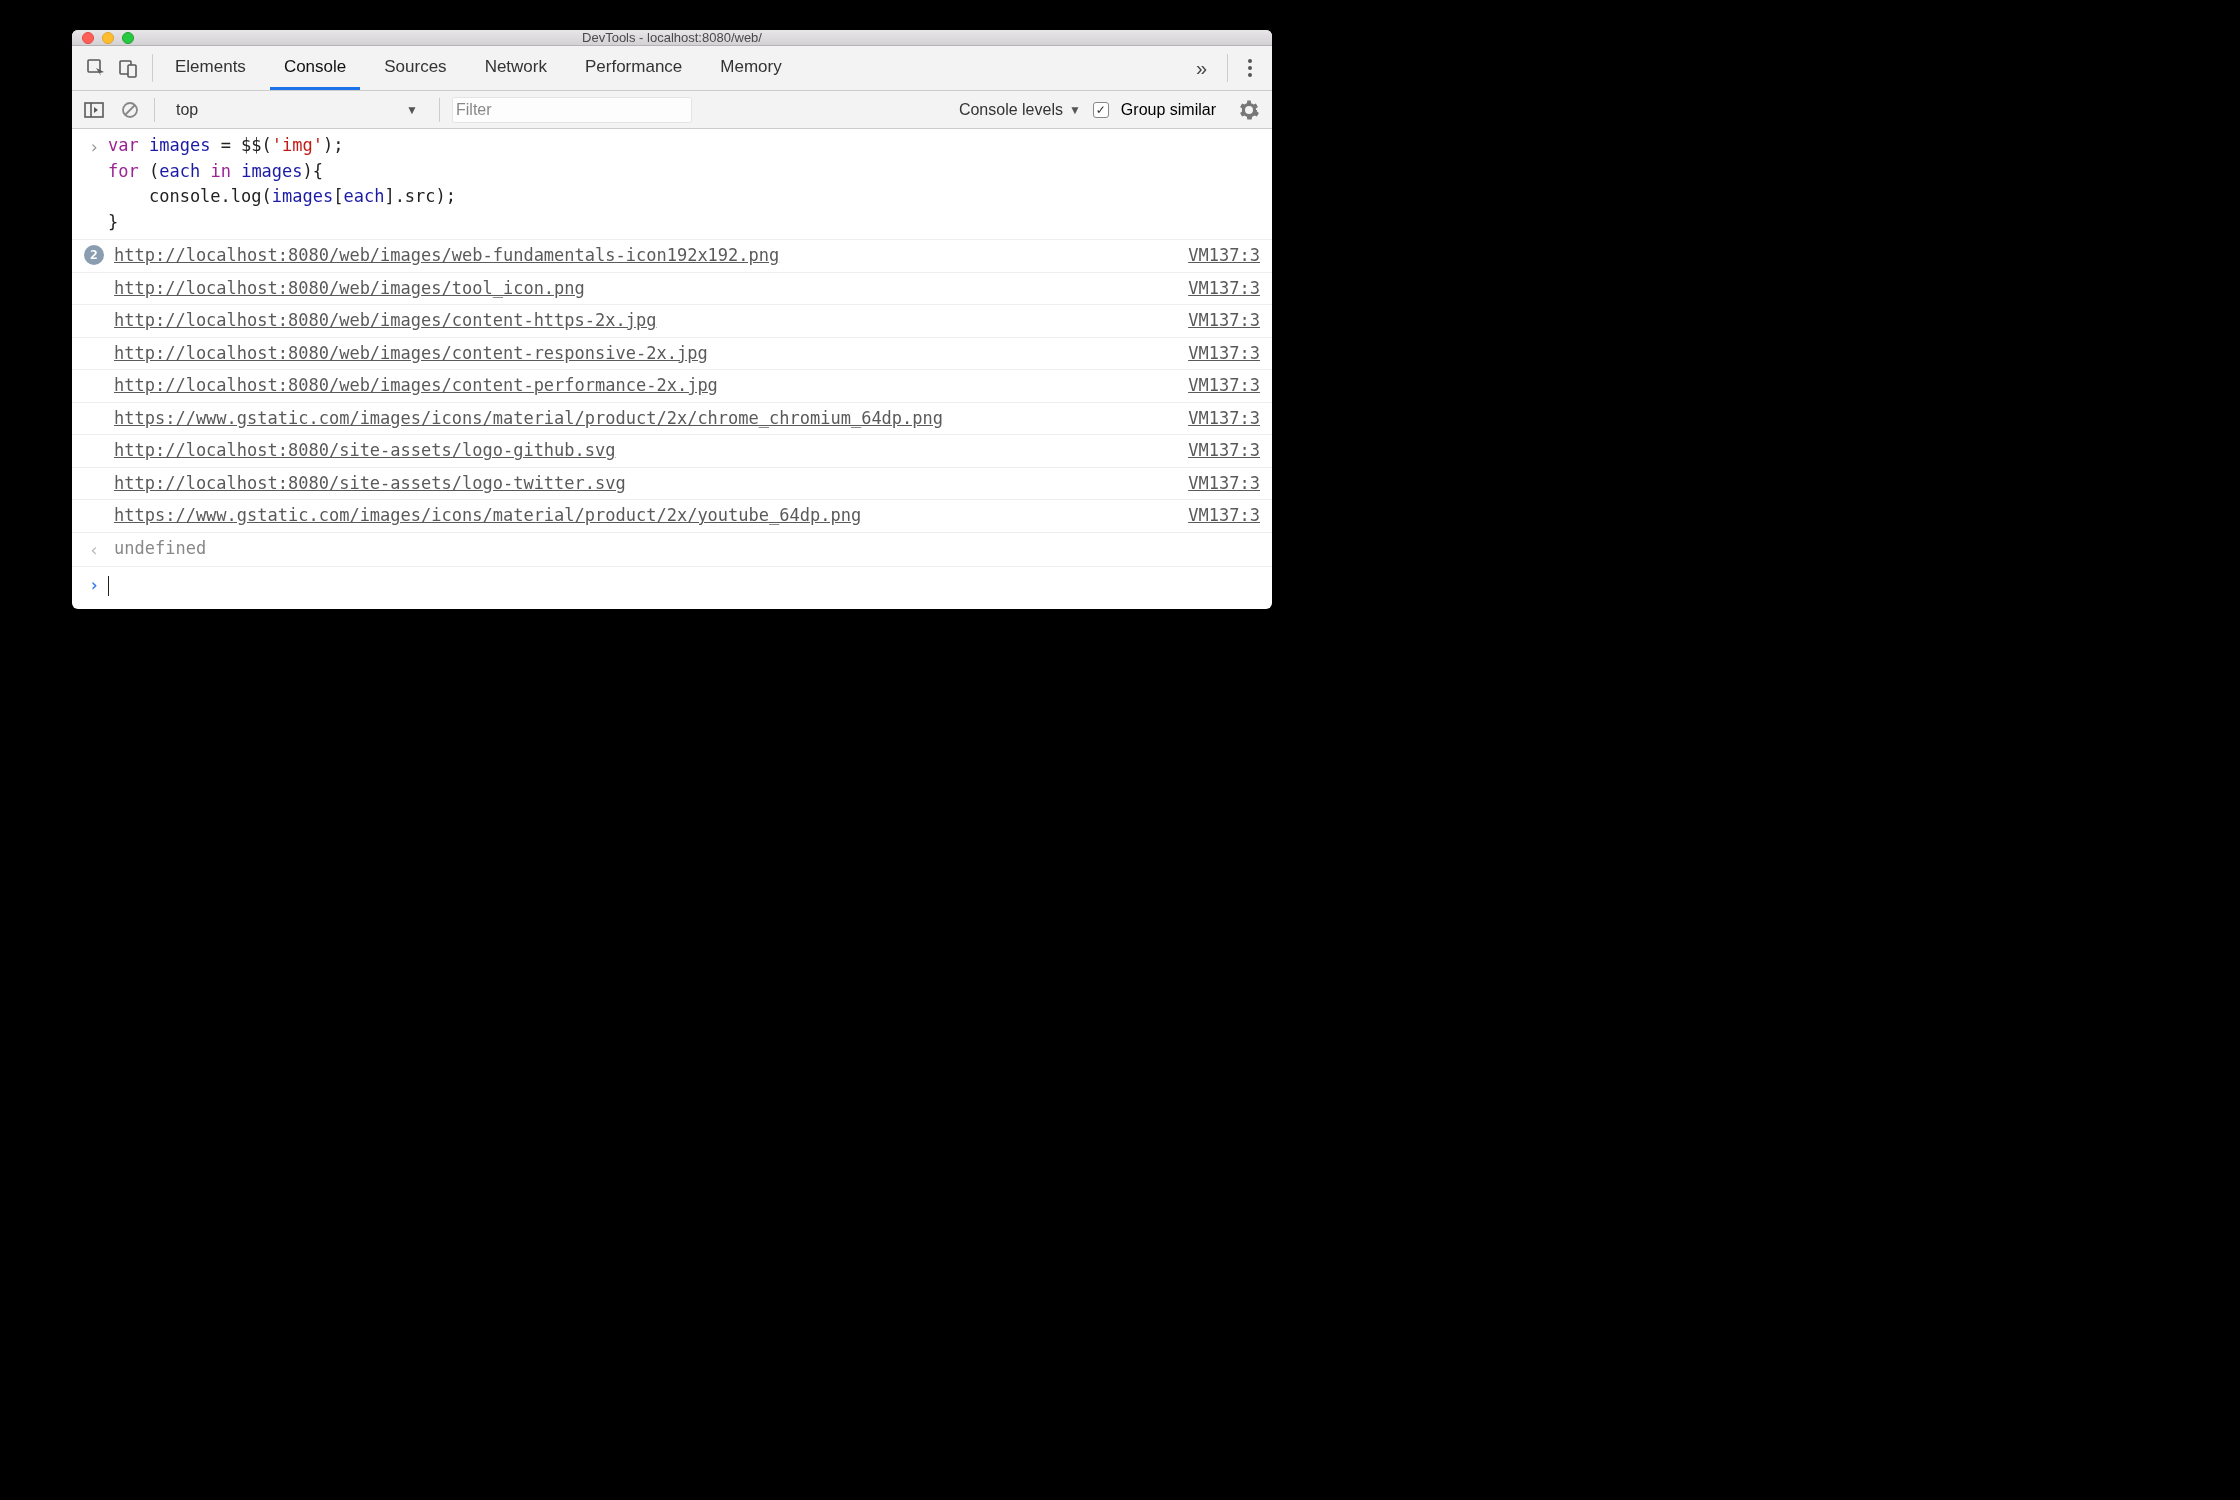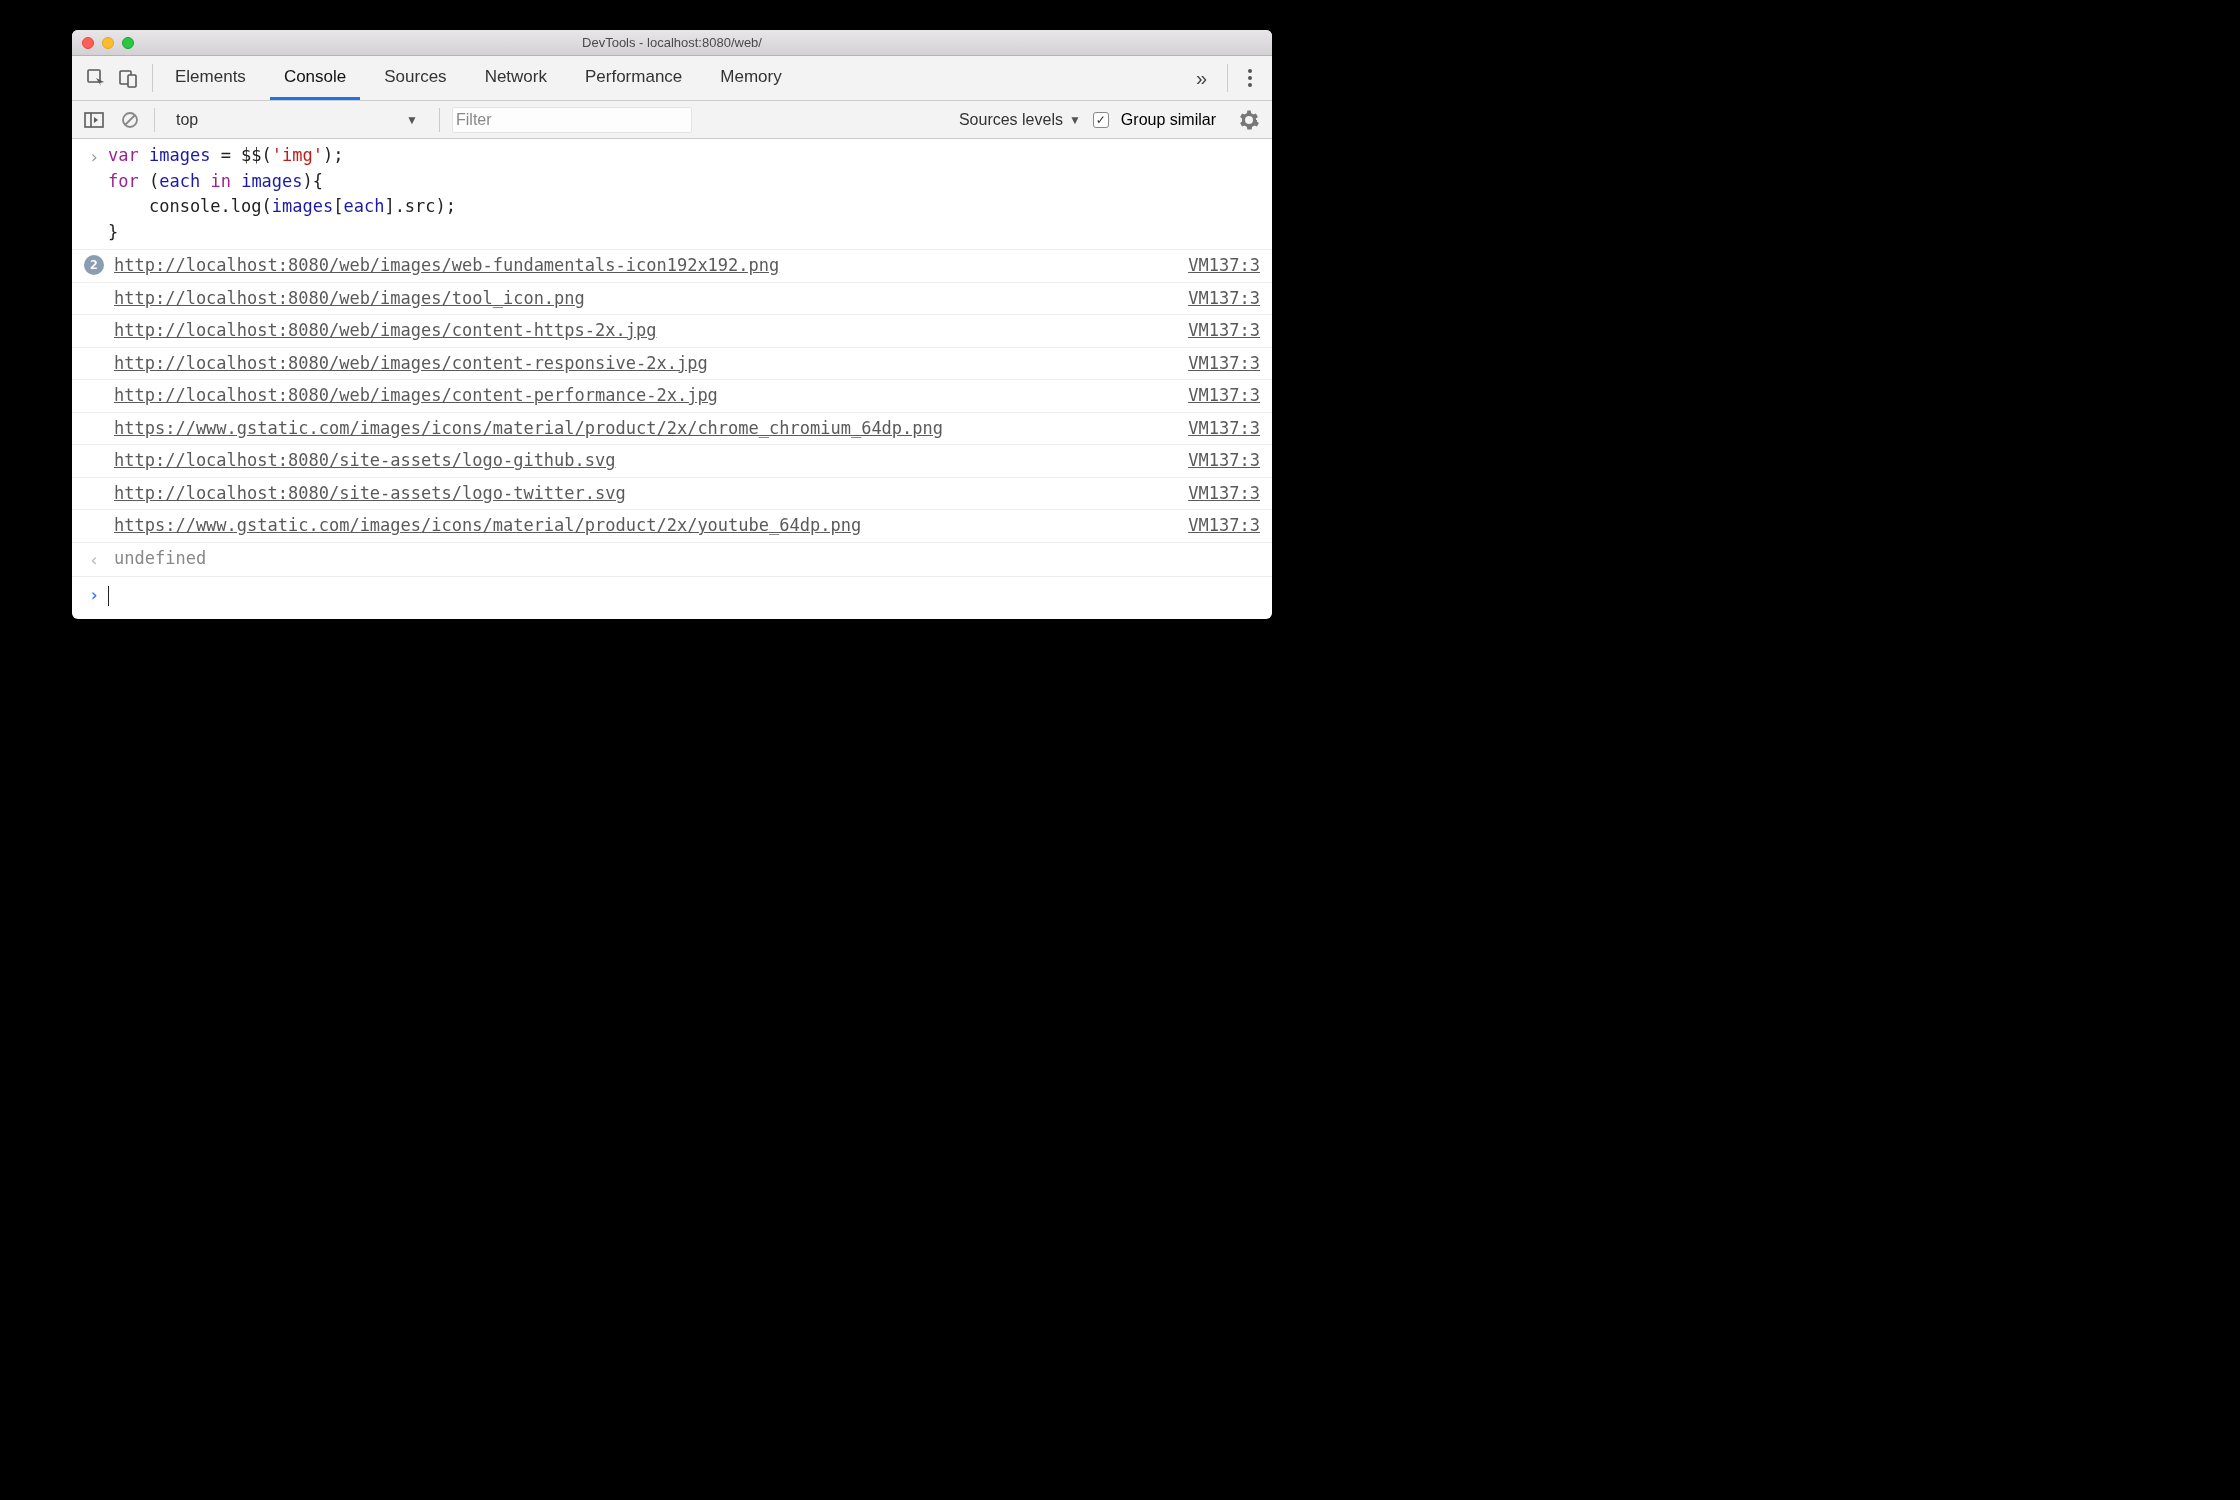--- a/index.html
+++ b/index.html
@@ -14,21 +14,21 @@
     padding-top: 30px;
   }
   .window {
     width: 1200px;
     background: #fff;
     border-radius: 6px;
     overflow: hidden;
     box-shadow: 0 20px 50px rgba(0,0,0,0.6);
   }
   .titlebar {
-    height: 26px;
+    height: 16px;
     background: linear-gradient(#e8e6e8, #d3d1d3);
     display: flex;
     align-items: center;
     padding: 0 10px;
     position: relative;
     border-bottom: 1px solid #b5b3b5;
   }
   .traffic { display: flex; gap: 8px; }
   .dot { width: 12px; height: 12px; border-radius: 50%; }
   .dot.red { background: #ff5f57; border: 1px solid #e1483f; }
@@ -193,21 +193,21 @@
       </svg>
     </div>
     <div class="tool-sep"></div>
     <div class="context-select">
       <span>top</span>
       <span class="dropdown-caret">▼</span>
     </div>
     <div class="tool-sep"></div>
     <input class="filter-input" placeholder="Filter" style="">
     <div class="levels">
-      <span>Sources levels</span>
+      <span>Console levels</span>
       <span class="dropdown-caret">▼</span>
     </div>
     <span class="checkbox checked"></span>
     <span>Group similar</span>
     <div class="gear">
       <svg width="20" height="20" viewBox="0 0 20 20" fill="#777">
         <path d="M10 6a4 4 0 100 8 4 4 0 000-8zm8 4c0 .5 0 1-.1 1.4l2 1.6-2 3.4-2.4-1a8 8 0 01-2.4 1.4l-.4 2.6H8.3l-.4-2.6a8 8 0 01-2.4-1.4l-2.4 1-2-3.4 2-1.6C3 11 3 10.5 3 10s0-1 .1-1.4l-2-1.6 2-3.4 2.4 1A8 8 0 017.9 3.2L8.3.6h3.4l.4 2.6a8 8 0 012.4 1.4l2.4-1 2 3.4-2 1.6c.1.4.1.9.1 1.4z"></path>
       </svg>
     </div>
   </div>

